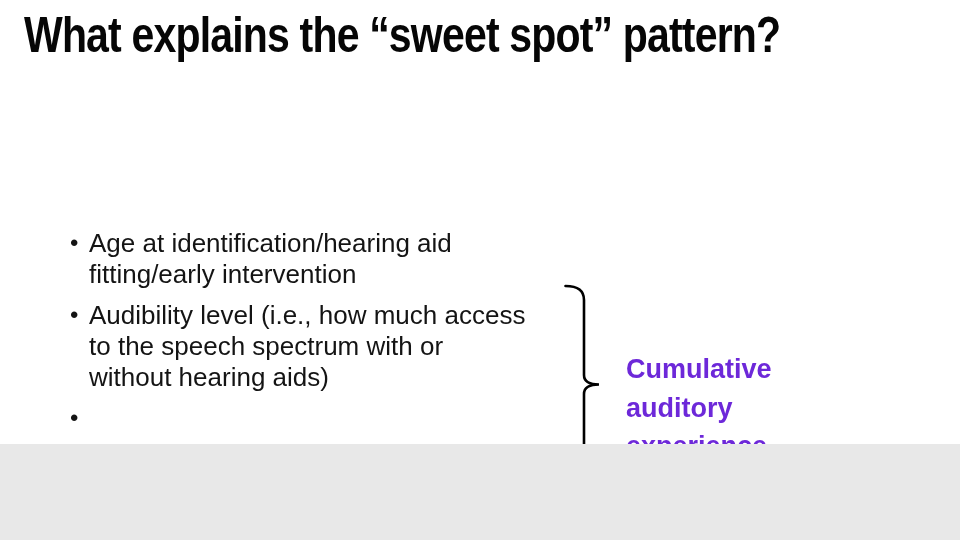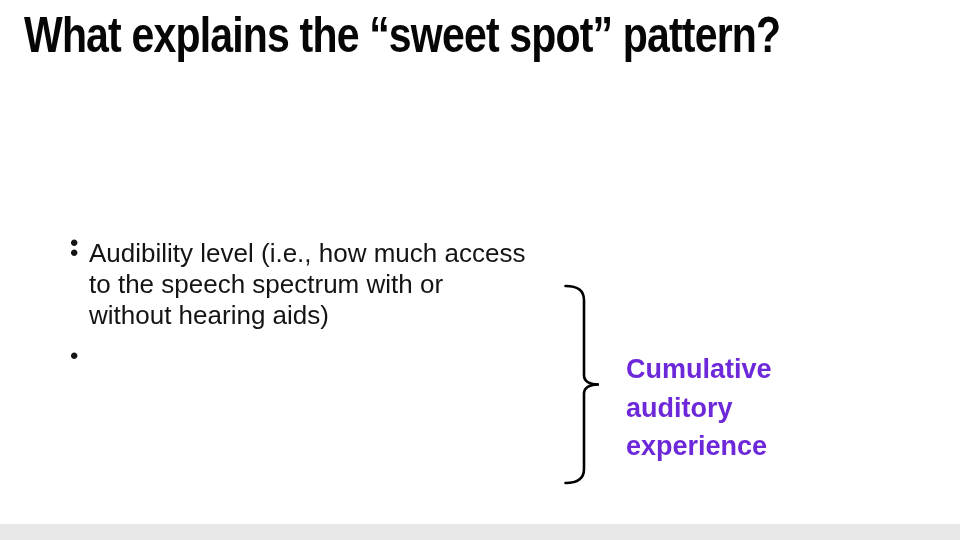--- a/index.html
+++ b/index.html
@@ -3,21 +3,21 @@
 <meta charset="utf-8">
 <style>
   html, body {
     margin: 0;
     padding: 0;
     background: #e8e8e8;
   }
   .slide {
     position: relative;
     width: 960px;
-    height: 524px;
+    height: 444px;
     background: #ffffff;
     overflow: hidden;
     font-family: "Liberation Sans", sans-serif;
   }
   
   .title {
     position: absolute;
     left: 24px;
     top: 6px;
     margin: 0;
@@ -81,20 +81,21 @@
 </head>
 <body>
 
 <div class="slide">
 
   <h1 class="title">What explains the “sweet spot” pattern?</h1>
 
   <ul class="bullets">
     <li class="bullet">
       <span class="marker">•</span>
+      <span>Age at identification/hearing aid fitting/early intervention</span>
     </li>
     <li class="bullet">
       <span class="marker">•</span>
       <span>Audibility level (i.e., how much access to the speech spectrum with or without hearing aids)</span>
     </li>
     <li class="bullet">
       <span class="marker">•</span>
     </li>
   </ul>
 

